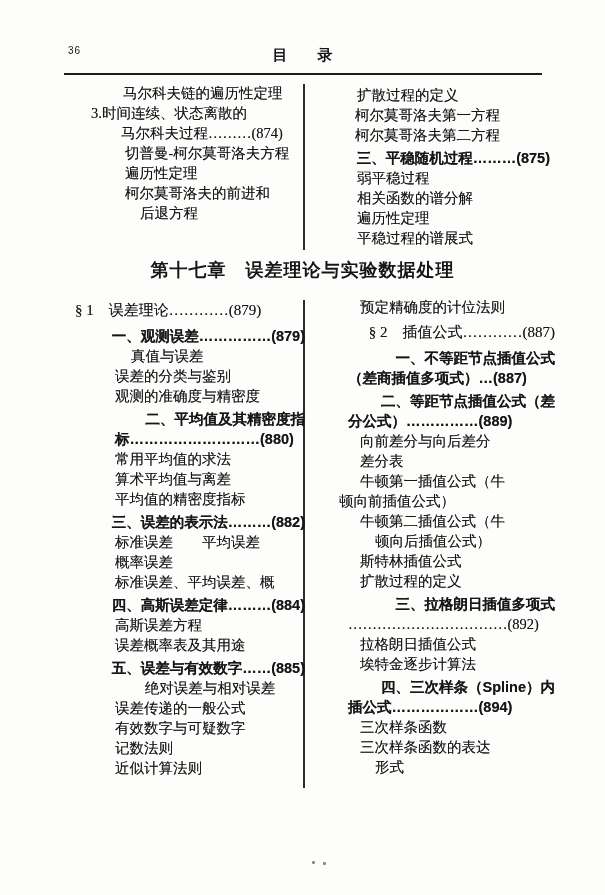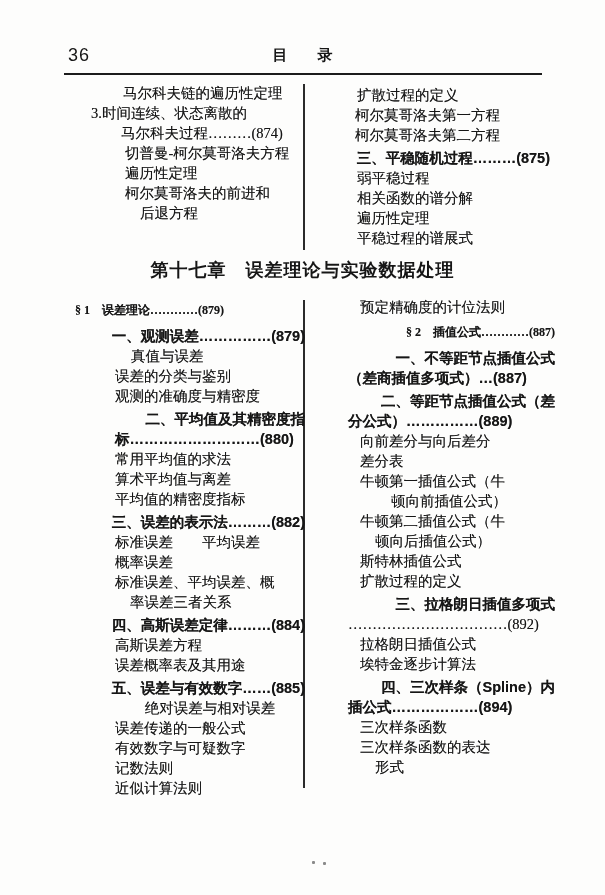--- a/index.html
+++ b/index.html
@@ -6,21 +6,21 @@
   .page{
     position:relative;
     width:605px;height:895px;
     background:#fdfdfc;
     overflow:hidden;
     font-family:"Liberation Serif",serif;
     color:#161616;
   }
   .hdr-pagenum{
     position:absolute;left:68px;top:45px;
-    font-size:18px;letter-spacing:1px;
+    font-size:10px;letter-spacing:1px;
     font-family:"Liberation Sans",sans-serif;
   }
   .hdr-title{
     position:absolute;left:0;top:46px;width:605px;
     text-align:center;font-size:15px;font-weight:bold;
   }
   .hdr-rule{
     position:absolute;left:64px;top:73px;width:478px;height:0;
     border-top:2px solid #1c1c1c;
   }
@@ -45,21 +45,21 @@
   .line{
     font-size:14.5px;line-height:20px;
     white-space:nowrap;
     text-shadow:0 0 .5px rgba(20,20,20,.55);
   }
   .line.b{
     font-weight:bold;
     font-family:"Liberation Sans",sans-serif;
     text-shadow:0 0 .6px rgba(0,0,0,.6);
   }
-  .line.lg{font-size:12px;line-height:25px;font-weight:bold;}
+  .line.lg{font-size:15px;line-height:25px;}
   .line.gap{margin-top:3px;text-align:right;}
   .speck{position:absolute;width:3px;height:3px;background:#8a8a8a;border-radius:1px;}
 </style>
 </head>
 <body>
 
 <div class="page">
 
   <div class="hdr-pagenum">36</div>
 
@@ -101,21 +101,20 @@
       <div class="line" style="margin-left: 40px;">观测的准确度与精密度</div>
       <div class="line b gap" style="margin-left: 18px;">二、平均值及其精密度指</div>
       <div class="line b" style="margin-left: 40px;">标………………………(880)</div>
       <div class="line" style="margin-left: 40px;">常用平均值的求法</div>
       <div class="line" style="margin-left: 40px;">算术平均值与离差</div>
       <div class="line" style="margin-left: 40px;">平均值的精密度指标</div>
       <div class="line b gap" style="margin-left: 18px;">三、误差的表示法………(882)</div>
       <div class="line" style="margin-left: 40px;">标准误差　　平均误差</div>
       <div class="line" style="margin-left: 40px;">概率误差</div>
       <div class="line" style="margin-left: 40px;">标准误差、平均误差、概</div>
-      <div class="line" style="margin-left: 55px;">率误差三者关系</div>
       <div class="line b gap" style="margin-left: 18px;">四、高斯误差定律………(884)</div>
       <div class="line" style="margin-left: 40px;">高斯误差方程</div>
       <div class="line" style="margin-left: 40px;">误差概率表及其用途</div>
       <div class="line b gap" style="margin-left: 18px;">五、误差与有效数字……(885)</div>
       <div class="line" style="margin-left: 40px; text-align: center;">绝对误差与相对误差</div>
       <div class="line" style="margin-left: 40px;">误差传递的一般公式</div>
       <div class="line" style="margin-left: 40px;">有效数字与可疑数字</div>
       <div class="line" style="margin-left: 40px;">记数法则</div>
       <div class="line" style="margin-left: 40px;">近似计算法则</div>
     </div>
@@ -123,21 +122,21 @@
   <div class="col rm">
       <div class="line" style="margin-left: 47px;">预定精确度的计位法则</div>
       <div class="line lg gap" style="margin-left: 0px;">§ 2　插值公式…………(887)</div>
       <div class="line b gap" style="margin-left: 18px;">一、不等距节点插值公式</div>
       <div class="line b" style="margin-left: 35px;">（差商插值多项式）…(887)</div>
       <div class="line b gap" style="margin-left: 18px;">二、等距节点插值公式（差</div>
       <div class="line b" style="margin-left: 35px;">分公式）……………(889)</div>
       <div class="line" style="margin-left: 47px;">向前差分与向后差分</div>
       <div class="line" style="margin-left: 47px;">差分表</div>
       <div class="line" style="margin-left: 47px;">牛顿第一插值公式（牛</div>
-      <div class="line" style="margin-left: 78px;">顿向前插值公式）</div>
+      <div class="line" style="margin-left: 26px;">顿向前插值公式）</div>
       <div class="line" style="margin-left: 47px;">牛顿第二插值公式（牛</div>
       <div class="line" style="margin-left: 62px;">顿向后插值公式）</div>
       <div class="line" style="margin-left: 47px;">斯特林插值公式</div>
       <div class="line" style="margin-left: 47px;">扩散过程的定义</div>
       <div class="line b gap" style="margin-left: 18px;">三、拉格朗日插值多项式</div>
       <div class="line" style="margin-left: 35px;">……………………………(892)</div>
       <div class="line" style="margin-left: 47px;">拉格朗日插值公式</div>
       <div class="line" style="margin-left: 47px;">埃特金逐步计算法</div>
       <div class="line b gap" style="margin-left: 18px;">四、三次样条（Spline）内</div>
       <div class="line b" style="margin-left: 35px;">插公式………………(894)</div>

